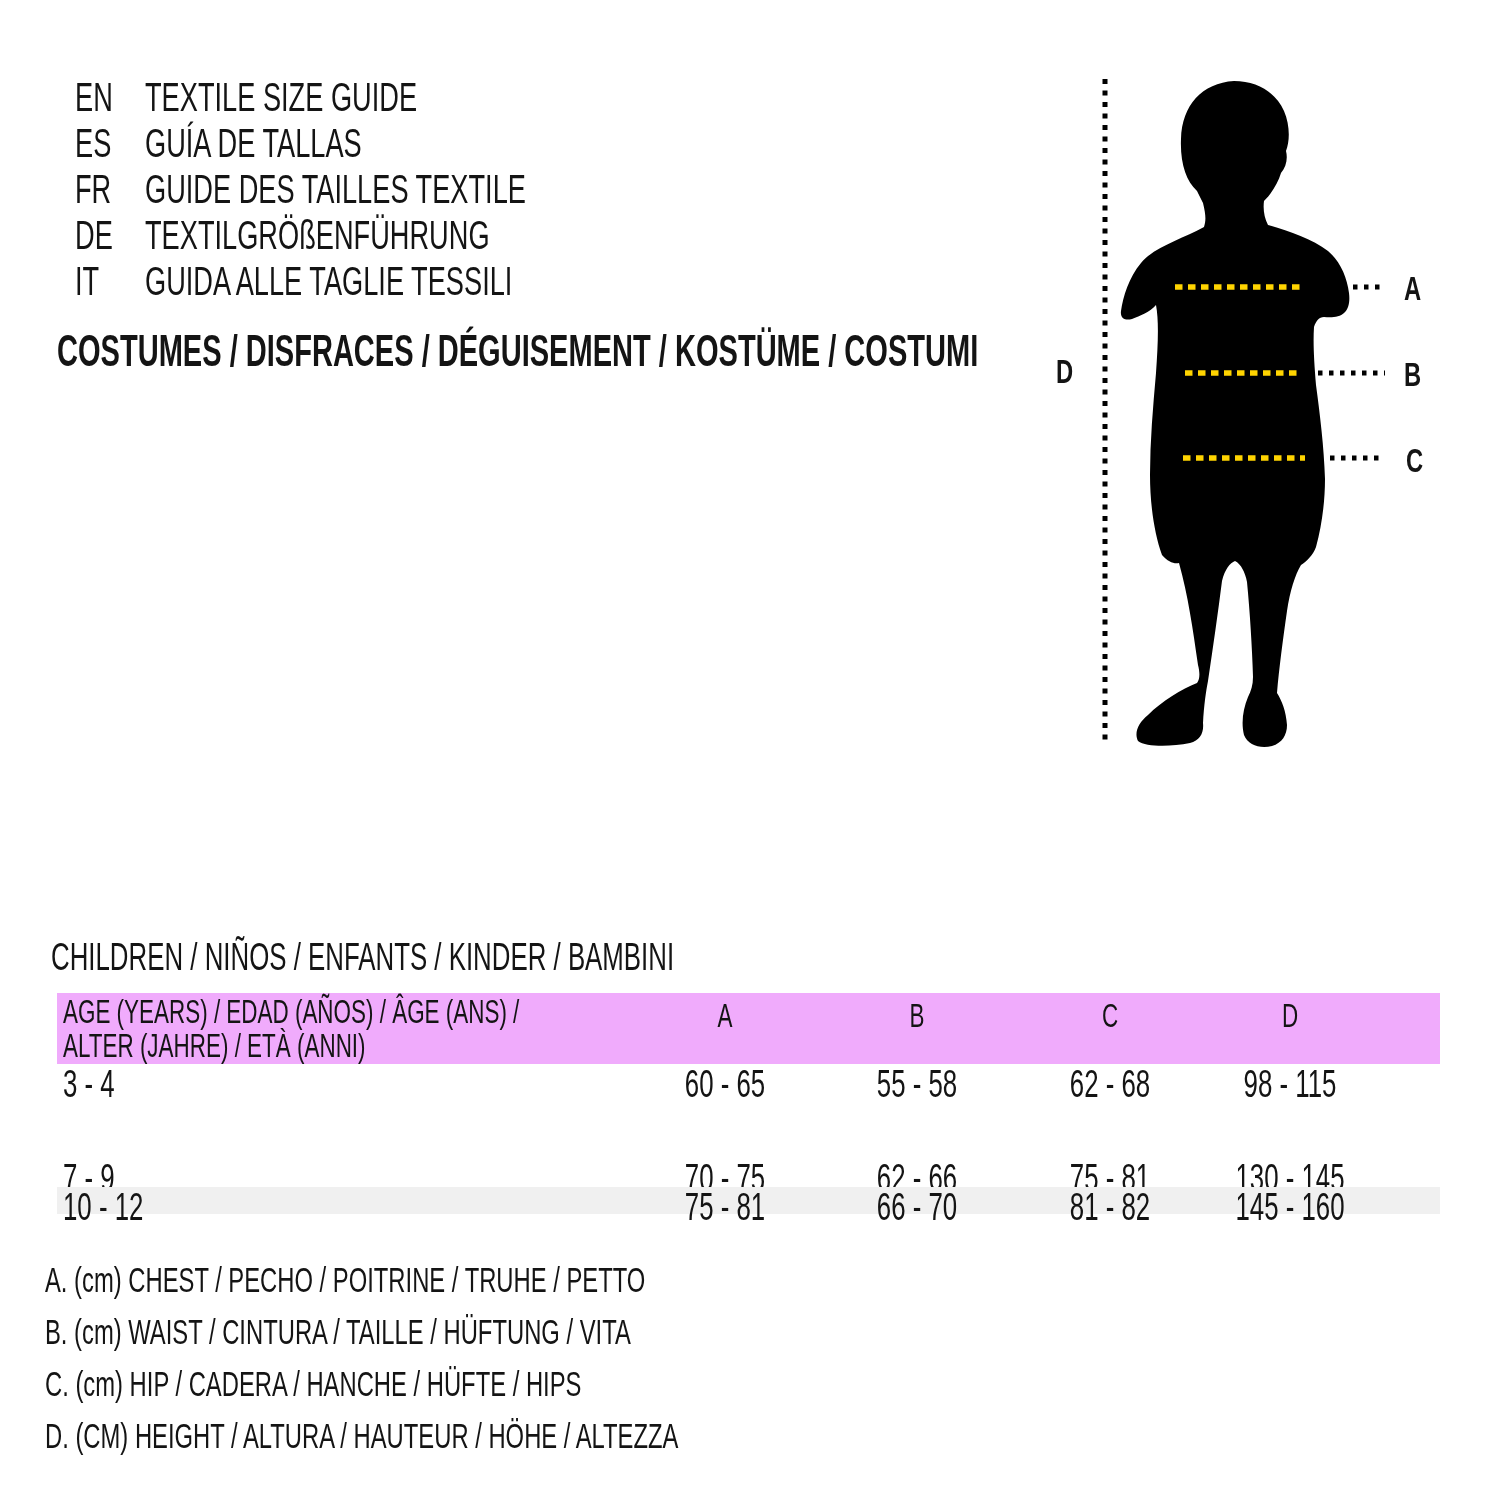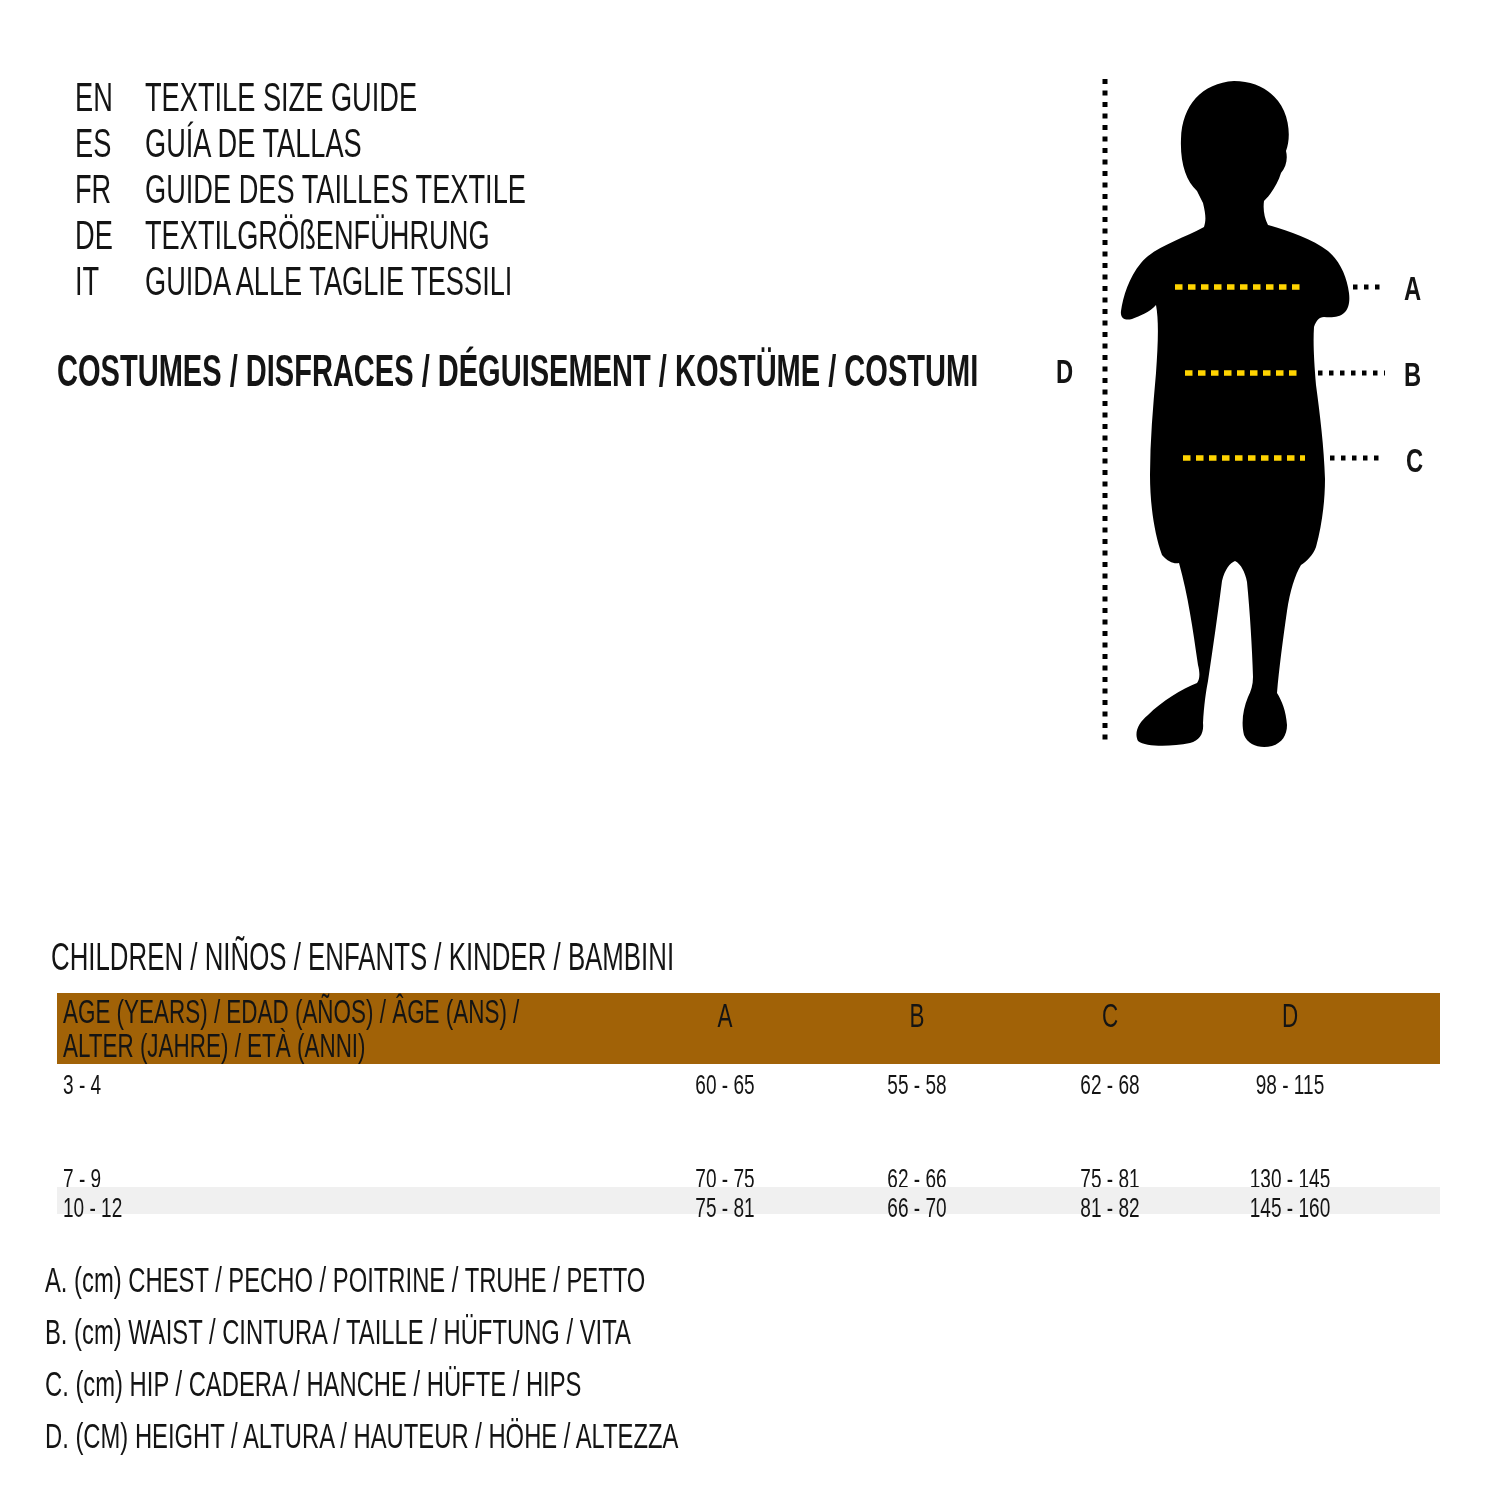--- a/index.html
+++ b/index.html
@@ -8,30 +8,30 @@
     font-family:"Liberation Sans","DejaVu Sans",sans-serif;color:#141414;
   }
   .abs{position:absolute;}
   
   .cx{display:inline-block;transform:scaleX(0.68);transform-origin:0 0;white-space:nowrap;}
   .cxb{display:inline-block;transform:scaleX(0.66);transform-origin:0 0;white-space:nowrap;font-weight:700;}
   .lbl{display:inline-block;transform:scaleX(0.72);transform-origin:0 0;white-space:nowrap;font-weight:700;}
   .lang-row{position:absolute;left:0;top:0;width:100%;height:46px;line-height:46px;font-size:40px;margin-left:18px;}
   .lang-code{position:absolute;left:57px;top:0;}
   .lang-title{position:absolute;left:127px;top:0;}
-  .costumes{left:57px;top:348px;font-size:44px;line-height:46px;}
+  .costumes{left:57px;top:328px;font-size:44px;line-height:46px;}
   .children{left:51px;top:936px;font-size:38px;line-height:42px;}
   
   .sizes-table{left:57px;top:993px;width:1383px;height:235px;}
-  .thead{position:absolute;left:0;top:0;width:1383px;height:71px;background:#a16207;}
+  .thead{position:absolute;left:0;top:0;width:1383px;height:71px;background:#f0abfc;}
   .th-age-line{position:absolute;left:6px;font-size:33px;line-height:34px;}
   .col-center{position:absolute;top:0;width:0;height:100%;}
   .col-center > span{position:absolute;left:0;top:0;transform:translateX(-50%) scaleX(0.68);white-space:nowrap;}
   .th-col{font-size:33px;line-height:46px;}
-  .trow{position:absolute;left:0;width:1383px;height:27px;font-size:28px;line-height:41px;}
+  .trow{position:absolute;left:0;width:1383px;height:27px;font-size:38px;line-height:41px;}
   .trow.alt{background:#f0f0f0;}
   .td-age{position:absolute;left:6px;top:0;}
   
   .legend-line{position:absolute;left:45px;font-size:35px;line-height:38px;}
   
   .figure-svg{left:1050px;top:55px;width:440px;height:720px;}
   .mlabel{font-size:33px;line-height:33px;}
 </style>
 </head>
 <body>

